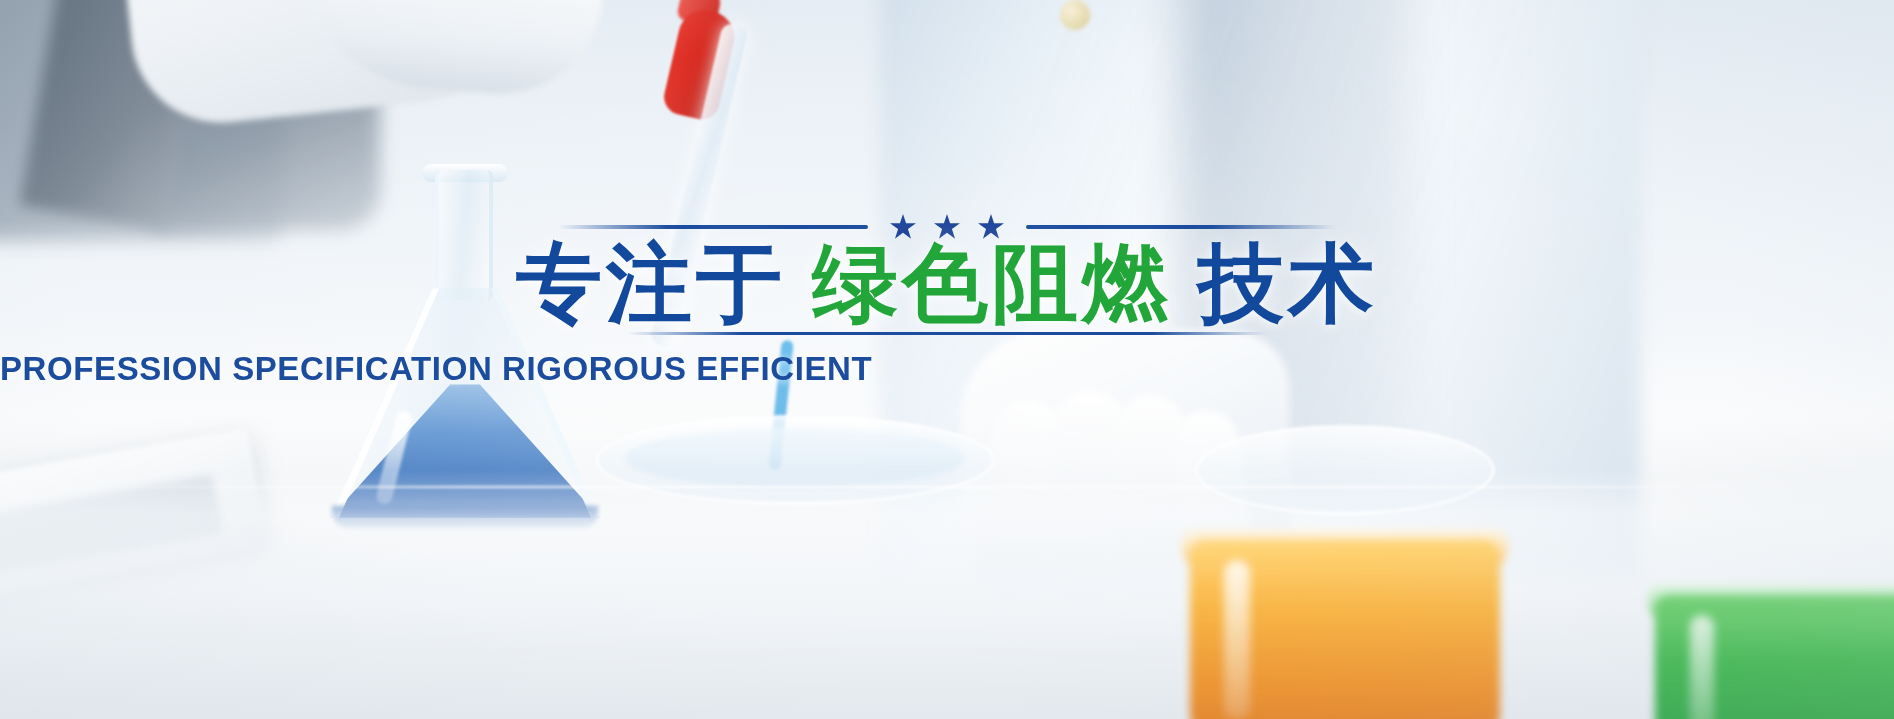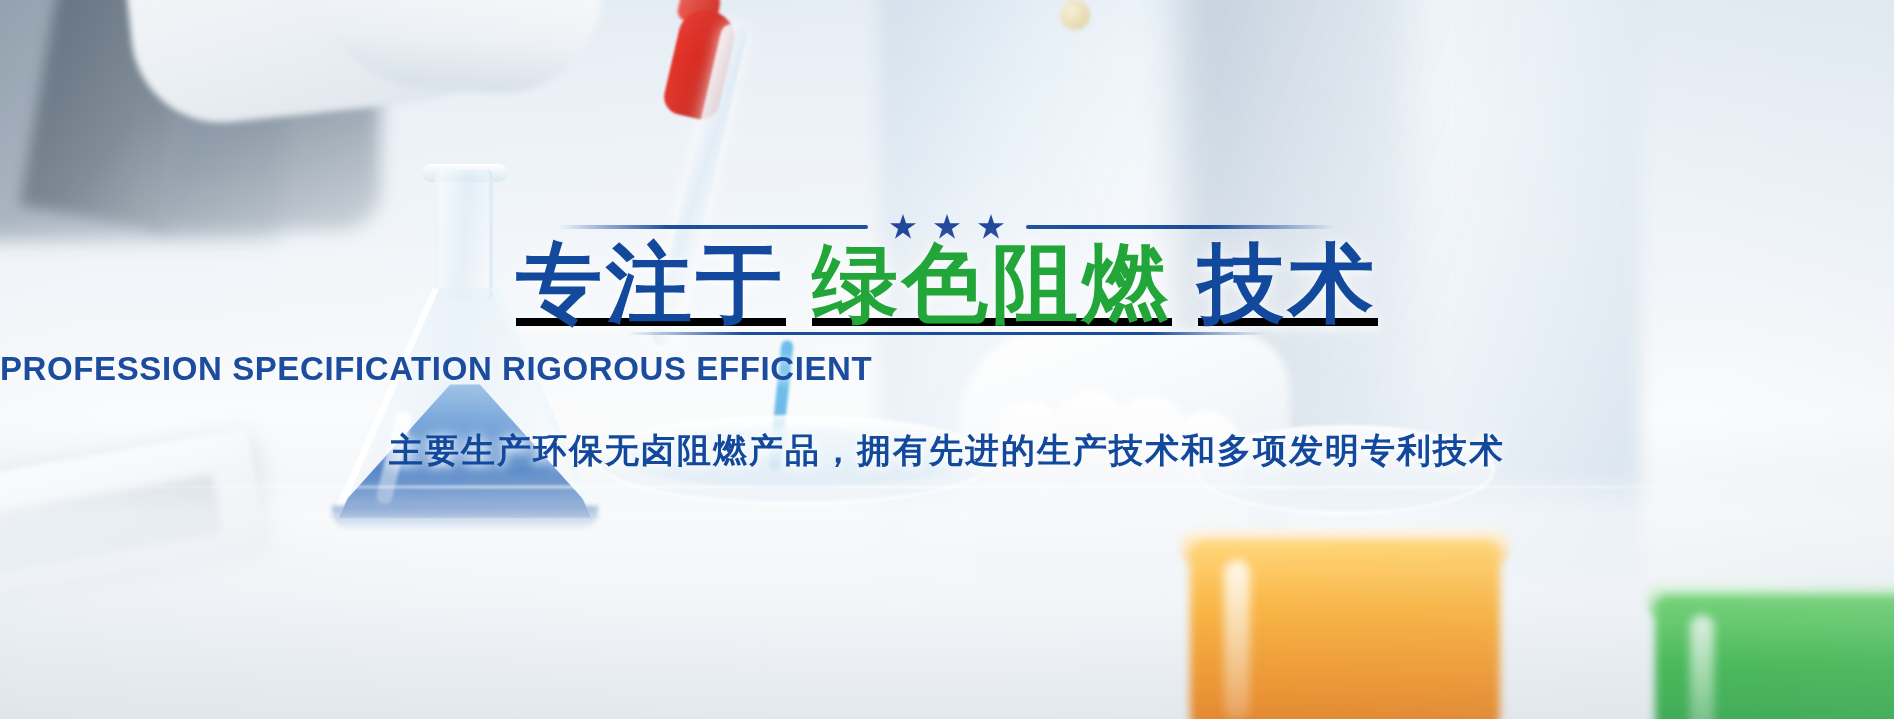--- a/index.html
+++ b/index.html
@@ -334,21 +334,20 @@
   .title{
     position:absolute; left:0; right:0; top:240px;
     text-align:center;
     font-family:"Liberation Sans","DejaVu Sans",sans-serif;
     font-size:86px;
     font-weight:700;
     letter-spacing:4px;
     line-height:1;
     white-space:nowrap;
     text-shadow:0 2px 10px rgba(255,255,255,.75), 0 0 26px rgba(255,255,255,.6);
-    text-decoration:underline;
   }
   .t-blue{ color:#12499c; }
   .t-green{ color:#22a63a; }
   .t-gap{ display:inline-block; width:26px; }
 
   .underline{
     position:absolute; left:50%; transform:translateX(-50%);
     top:332px; width:640px; height:3px;
     background:linear-gradient(90deg,rgba(27,76,158,0),#1b4c9e 18%,#1b4c9e 82%,rgba(27,76,158,0));
   }
@@ -447,16 +446,15 @@
       </span>
       <span class="div-line right"></span>
     </div>
 
     <h1 class="title"><span class="t-blue">专注于</span><span class="t-gap"></span><span class="t-green">绿色阻燃</span><span class="t-gap"></span><span class="t-blue">技术</span></h1>
 
     <div class="underline"></div>
 
     <div class="subtitle-en">PROFESSION SPECIFICATION RIGOROUS EFFICIENT</div>
 
-    <div class="subtitle-cn">主要生产环保无卤阻燃产品，拥有先进的生产技术和多项发明专利技术</div>
 
   </div>
 </div>
 
 </body></html>

